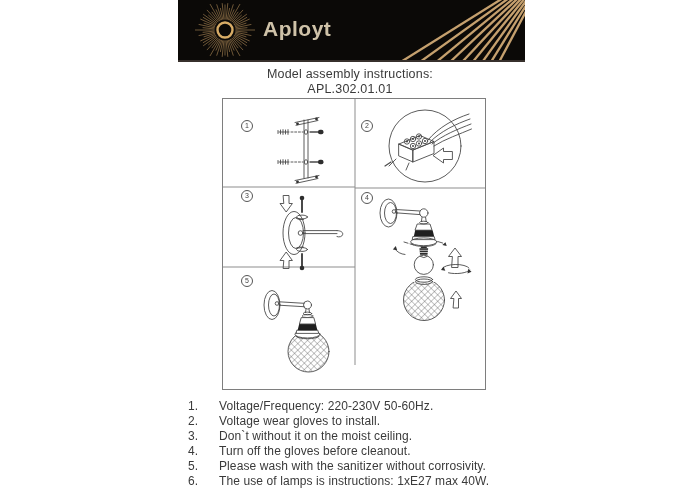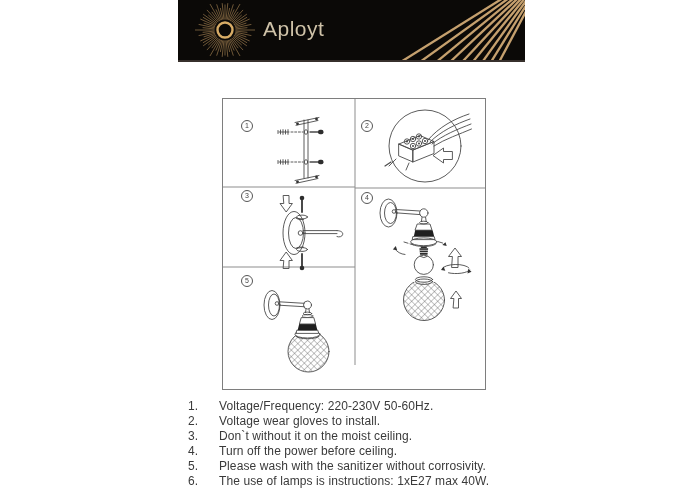--- a/index.html
+++ b/index.html
@@ -2,21 +2,21 @@
 <html><head>
 <meta charset="utf-8">
 <style>
   html,body{margin:0;padding:0;}
   body{width:700px;height:500px;background:#ffffff;font-family:"Liberation Sans",sans-serif;position:relative;overflow:hidden;}
   .page{position:absolute;inset:0;background:#fff;}
 
   
   .banner{position:absolute;left:178px;top:0;width:347px;height:62px;background:#0b0907;border-bottom:2px solid #37302c;box-sizing:border-box;overflow:hidden;}
   .banner svg{position:absolute;left:0;top:0;}
-  .brand-name{position:absolute;left:85px;top:0;height:60px;line-height:58px;font-size:21px;letter-spacing:0.5px;color:#cfc2a8;font-weight:400;}
+  .brand-name{position:absolute;left:85px;top:0;height:60px;line-height:58px;font-size:21px;letter-spacing:0.5px;color:#cfc2a8;font-weight:700;}
 
   
   .heading{position:absolute;left:0;top:67px;width:700px;text-align:center;color:#3a3a3a;}
   .heading .l1,.heading .l2{font-size:12.5px;line-height:15px;font-weight:500;letter-spacing:0.2px;}
 
   
   .diagram-box{position:absolute;left:222px;top:98px;width:262px;height:290px;border:1px solid #7e7e7e;background:#fff;}
   .diagram-box svg{position:absolute;left:0;top:0;}
   .step-badge{position:absolute;width:10px;height:10px;border:1px solid #565656;border-radius:50%;font-size:7px;line-height:10px;text-align:center;color:#444;background:#fff;}
   .s1{left:18px;top:21px;} .s2{left:138px;top:21px;} .s3{left:18px;top:91px;} .s4{left:138px;top:93px;} .s5{left:18px;top:176px;}
@@ -105,20 +105,24 @@
           <line x1="370" y1="-30" x2="206.3203935850004" y2="145.52488838860094" stroke="#d0a974" stroke-width="2.3" opacity="0.95"></line>
           <line x1="370" y1="-30" x2="195.0475294188612" y2="134.29130542288524" stroke="#d0a974" stroke-width="2.3" opacity="0.95"></line>
           <line x1="370" y1="-30" x2="184.81009998694725" y2="122.65877286666341" stroke="#d0a974" stroke-width="2.3" opacity="0.95"></line>
           <line x1="370" y1="-30" x2="175.09995354596649" y2="110.0498907254682" stroke="#d0a974" stroke-width="2.3" opacity="0.95"></line>
           <line x1="370" y1="-30" x2="166.46845692245776" y2="97.18062341596918" stroke="#d0a974" stroke-width="2.3" opacity="0.95"></line>
         </g>
     </svg>
     <span class="brand-name">Aployt</span>
   </div>
 
+  <div class="heading">
+    <div class="l1">Model assembly instructions:</div>
+    <div class="l2">APL.302.01.01</div>
+  </div>
 
   <div class="diagram-box">
     <svg width="262" height="290" viewBox="0 0 262 290">
       <defs>
         <pattern id="mesh" width="4.6" height="4.6" patternUnits="userSpaceOnUse" patternTransform="rotate(45)">
           <path d="M0,0 H4.6 M0,0 V4.6" stroke="#5a5a5a" stroke-width="0.7" fill="none"></path>
         </pattern>
       </defs>
 
       <g stroke="#8d8d8d" stroke-width="1">
@@ -260,21 +264,21 @@
     <div class="inst-row">
       <span class="inst-num">2.</span>
       <span class="inst-text">Voltage wear gloves to install.</span>
     </div>
     <div class="inst-row">
       <span class="inst-num">3.</span>
       <span class="inst-text">Don`t without it on the moist ceiling.</span>
     </div>
     <div class="inst-row">
       <span class="inst-num">4.</span>
-      <span class="inst-text">Turn off the power before ceiling.</span>
+      <span class="inst-text">Turn off the gloves before cleanout.</span>
     </div>
     <div class="inst-row">
       <span class="inst-num">5.</span>
       <span class="inst-text">Please wash with the sanitizer without corrosivity.</span>
     </div>
     <div class="inst-row">
       <span class="inst-num">6.</span>
       <span class="inst-text">The use of lamps is instructions: 1xE27 max 40W.</span>
     </div>
   </div>

